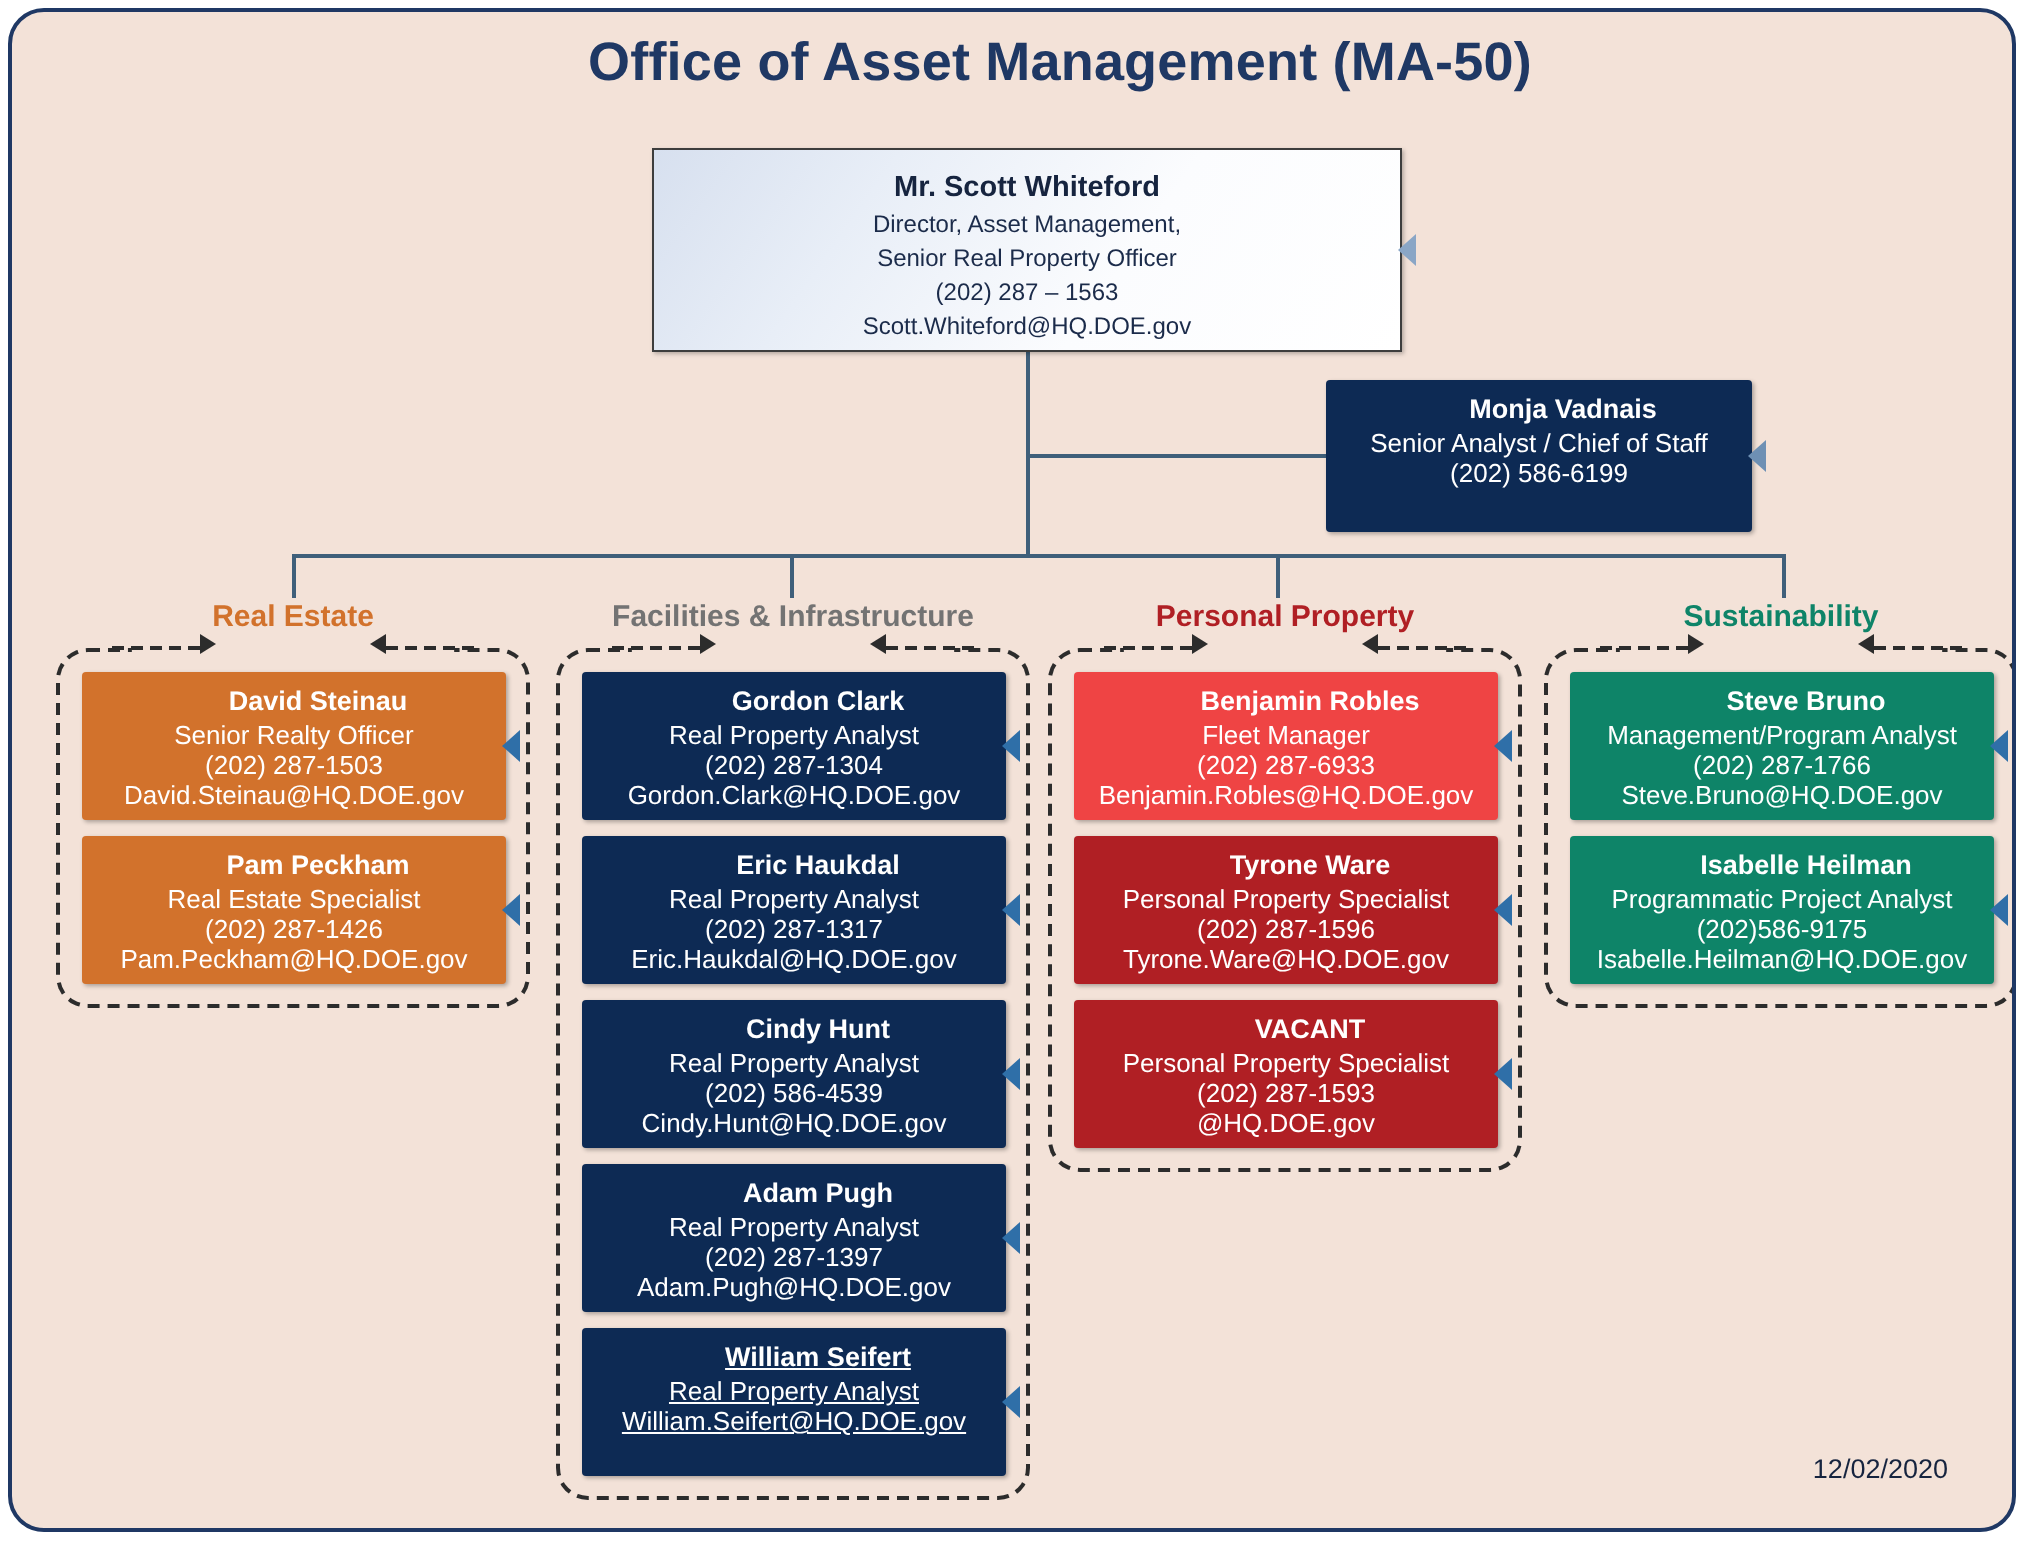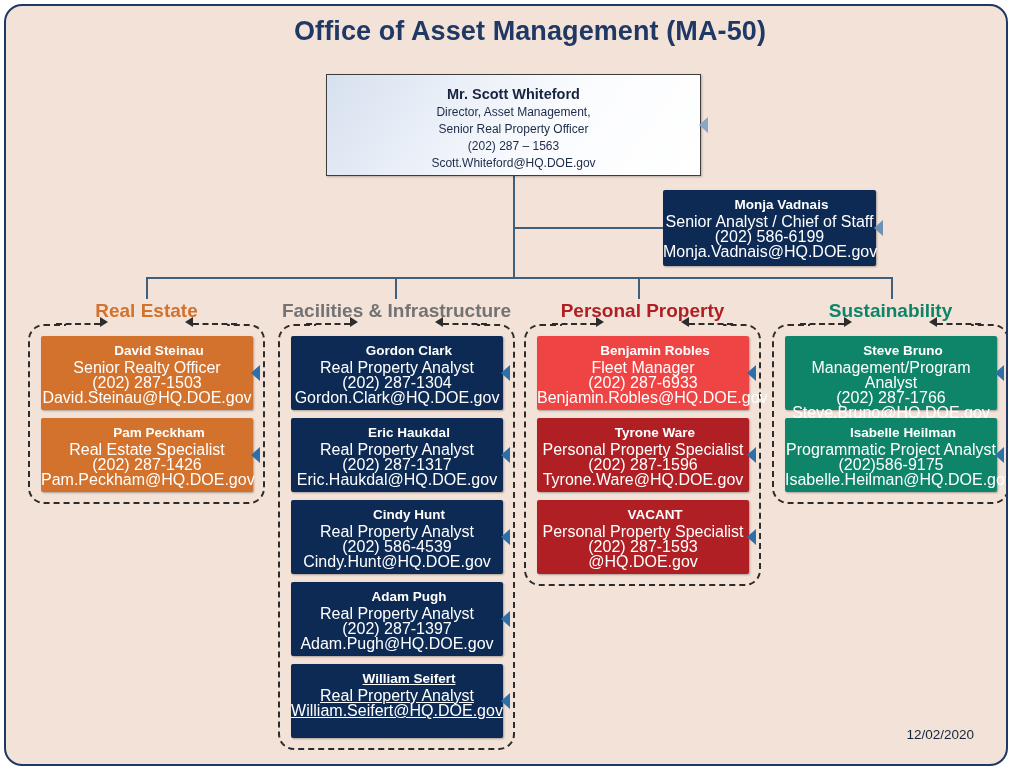--- a/index.html
+++ b/index.html
@@ -60,21 +60,21 @@
     padding-top: 6px;
   }
   .card .nm {
     font-size: 13.5px;
     font-weight: bold;
     line-height: 17px;
     margin-bottom: 1px;
     margin-left: 24px;
   }
   .card .ln {
-    font-size: 16px;
+    font-size: 13px;
     line-height: 15px;
   }
 
   
   .marker {
     position: absolute;
     right: -7px;
     top: 50%;
     margin-top: -8px;
     width: 0;
@@ -130,21 +130,21 @@
   .group {
     position: absolute;
     box-sizing: border-box;
   }
   .group-title {
     position: absolute;
     top: -24px;
     left: 0;
     width: 100%;
     text-align: center;
-    font-size: 19px;
+    font-size: 15px;
     font-weight: bold;
     white-space: nowrap;
   }
   
   .frame {
     position: absolute;
     left: 0;
     top: 0;
     width: 100%;
     height: 100%;
@@ -217,21 +217,20 @@
     <div class="ln">Senior Real Property Officer</div>
     <div class="ln">(202) 287 – 1563</div>
     <div class="ln">Scott.Whiteford@HQ.DOE.gov</div>
     <span class="marker"></span>
   </div>
 
   <div id="cos-card" class="card">
     <div class="nm">Monja Vadnais</div>
     <div class="ln">Senior Analyst / Chief of Staff</div>
     <div class="ln">(202) 586-6199</div>
-    <div class="ln">Monja.Vadnais@HQ.DOE.gov</div>
     <span class="marker"></span>
   </div>
 
   <div id="groups-layer">
       <div class="group" style="left: 22px; top: 318px; width: 237px; height: 180px;">
         <div class="group-title" style="color: rgb(210, 114, 44);">Real Estate</div>
         <div class="frame"></div>
         <div class="arrow-row">
           <span class="arrow left"></span>
           <span class="arrow-head to-right"></span>

